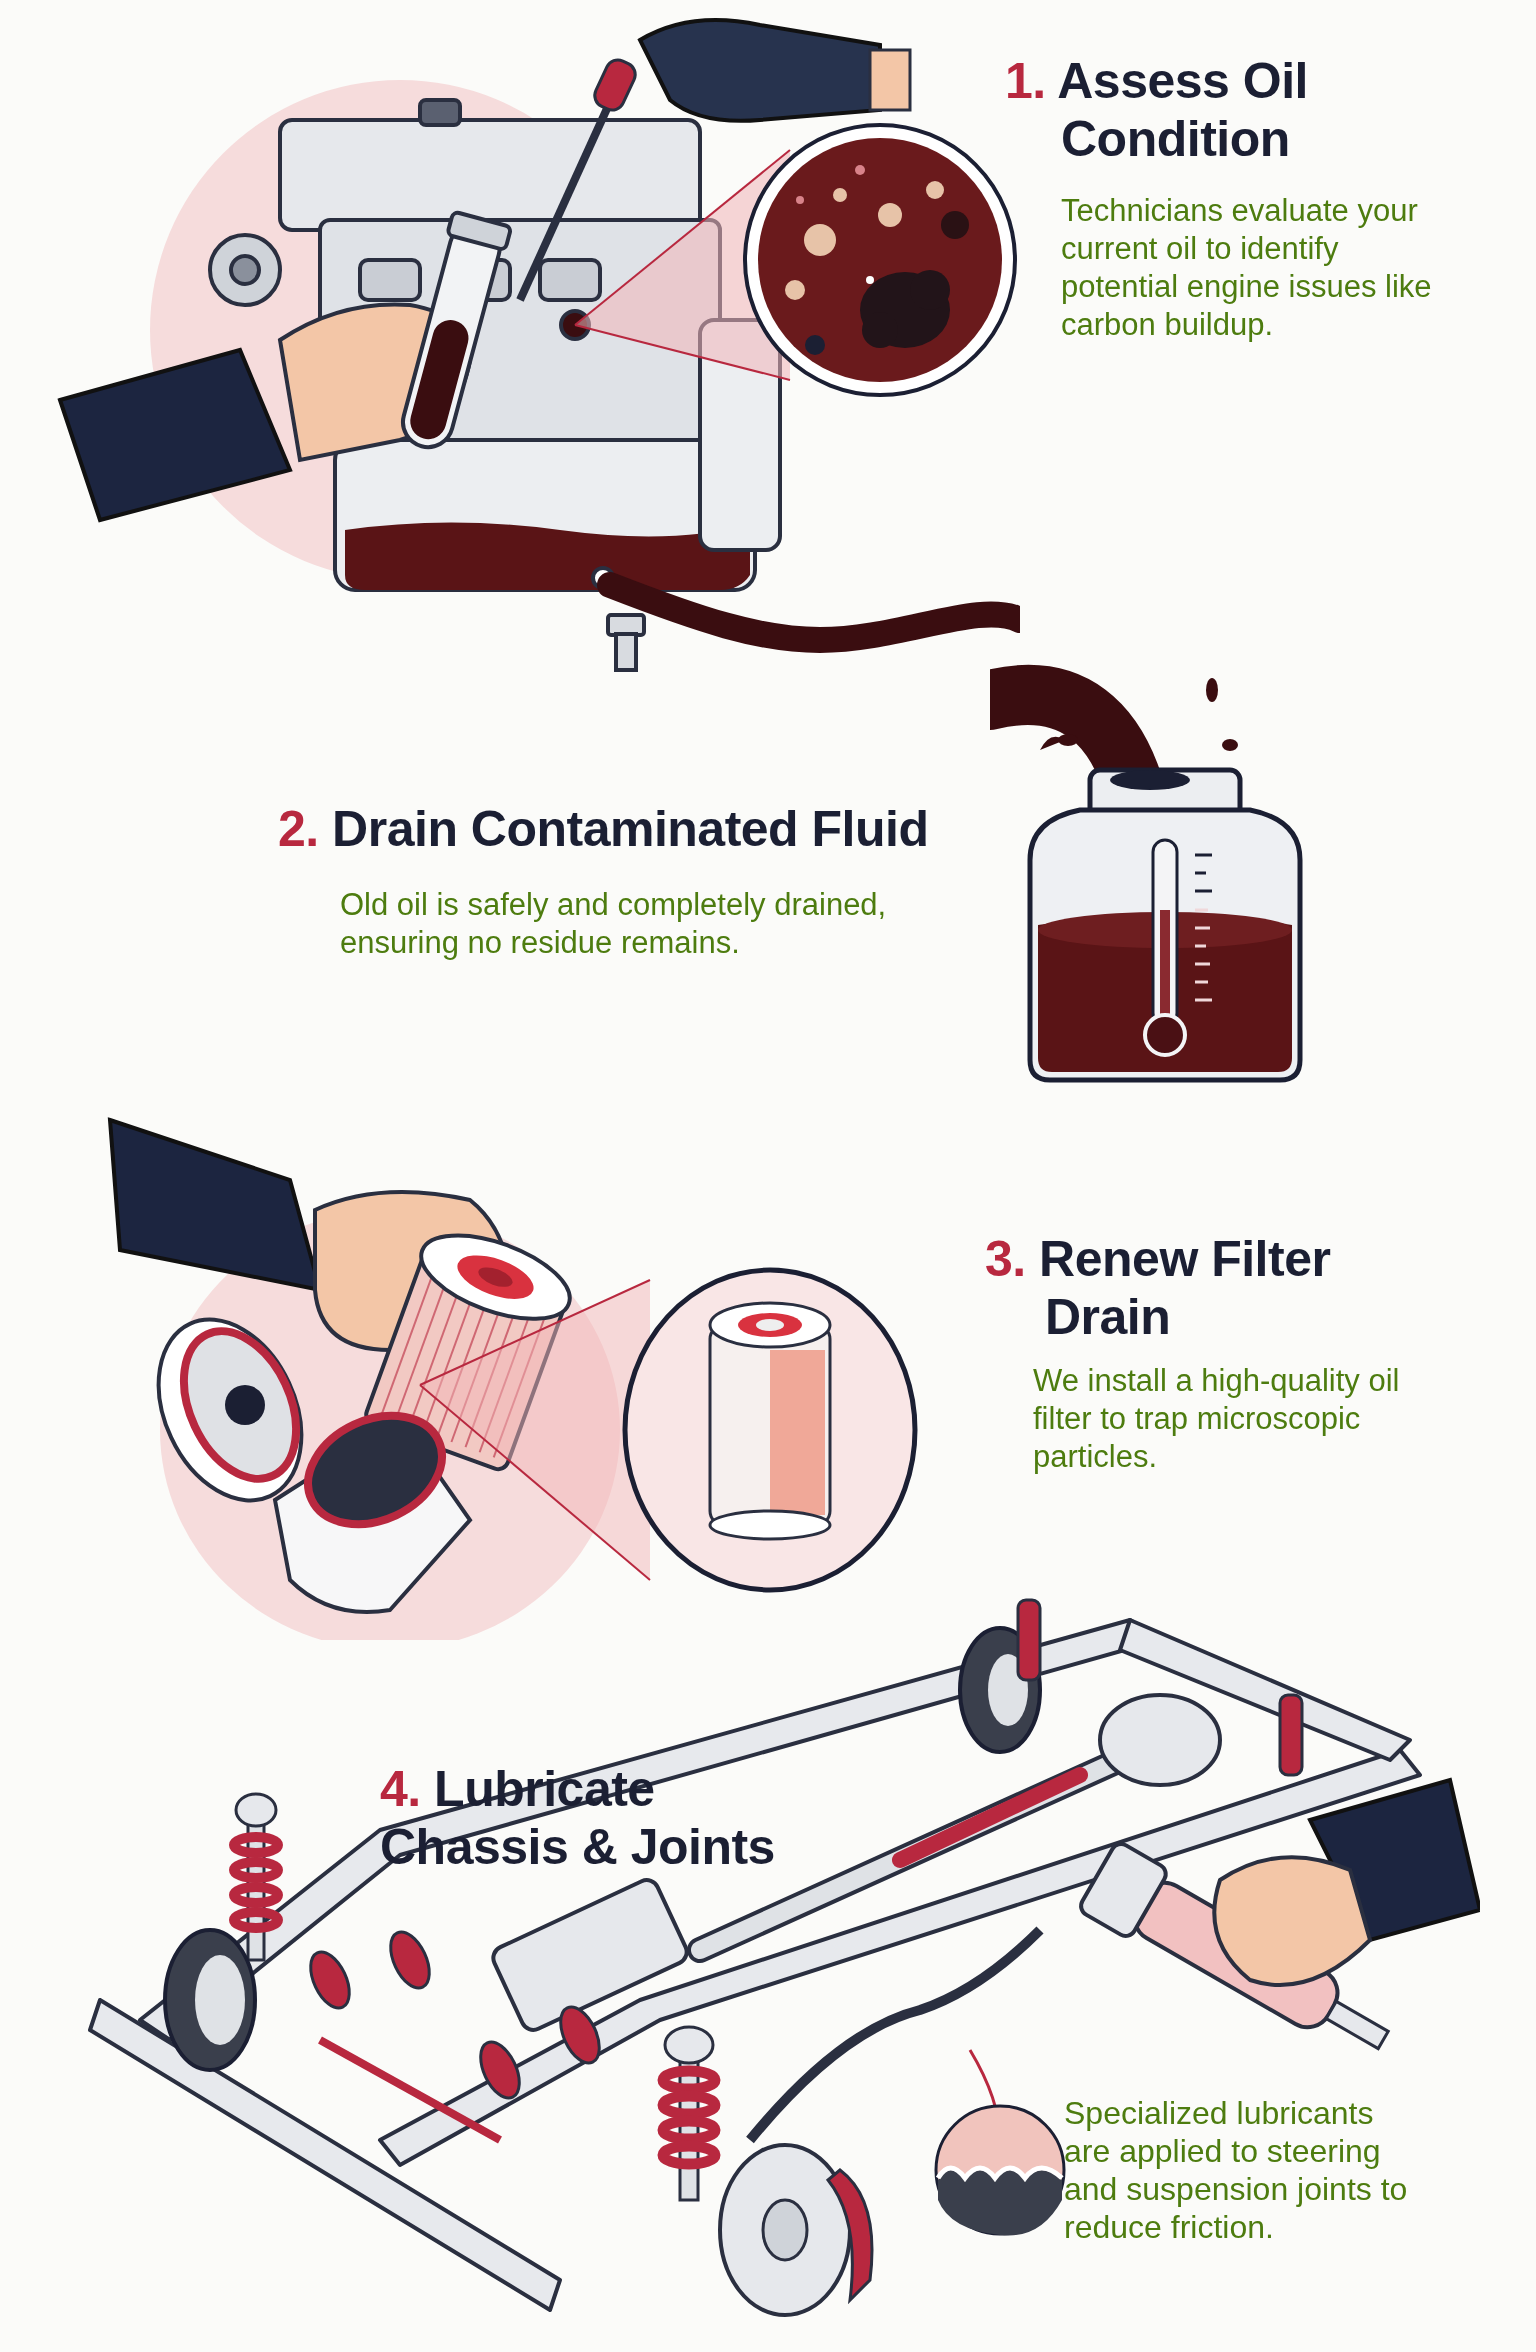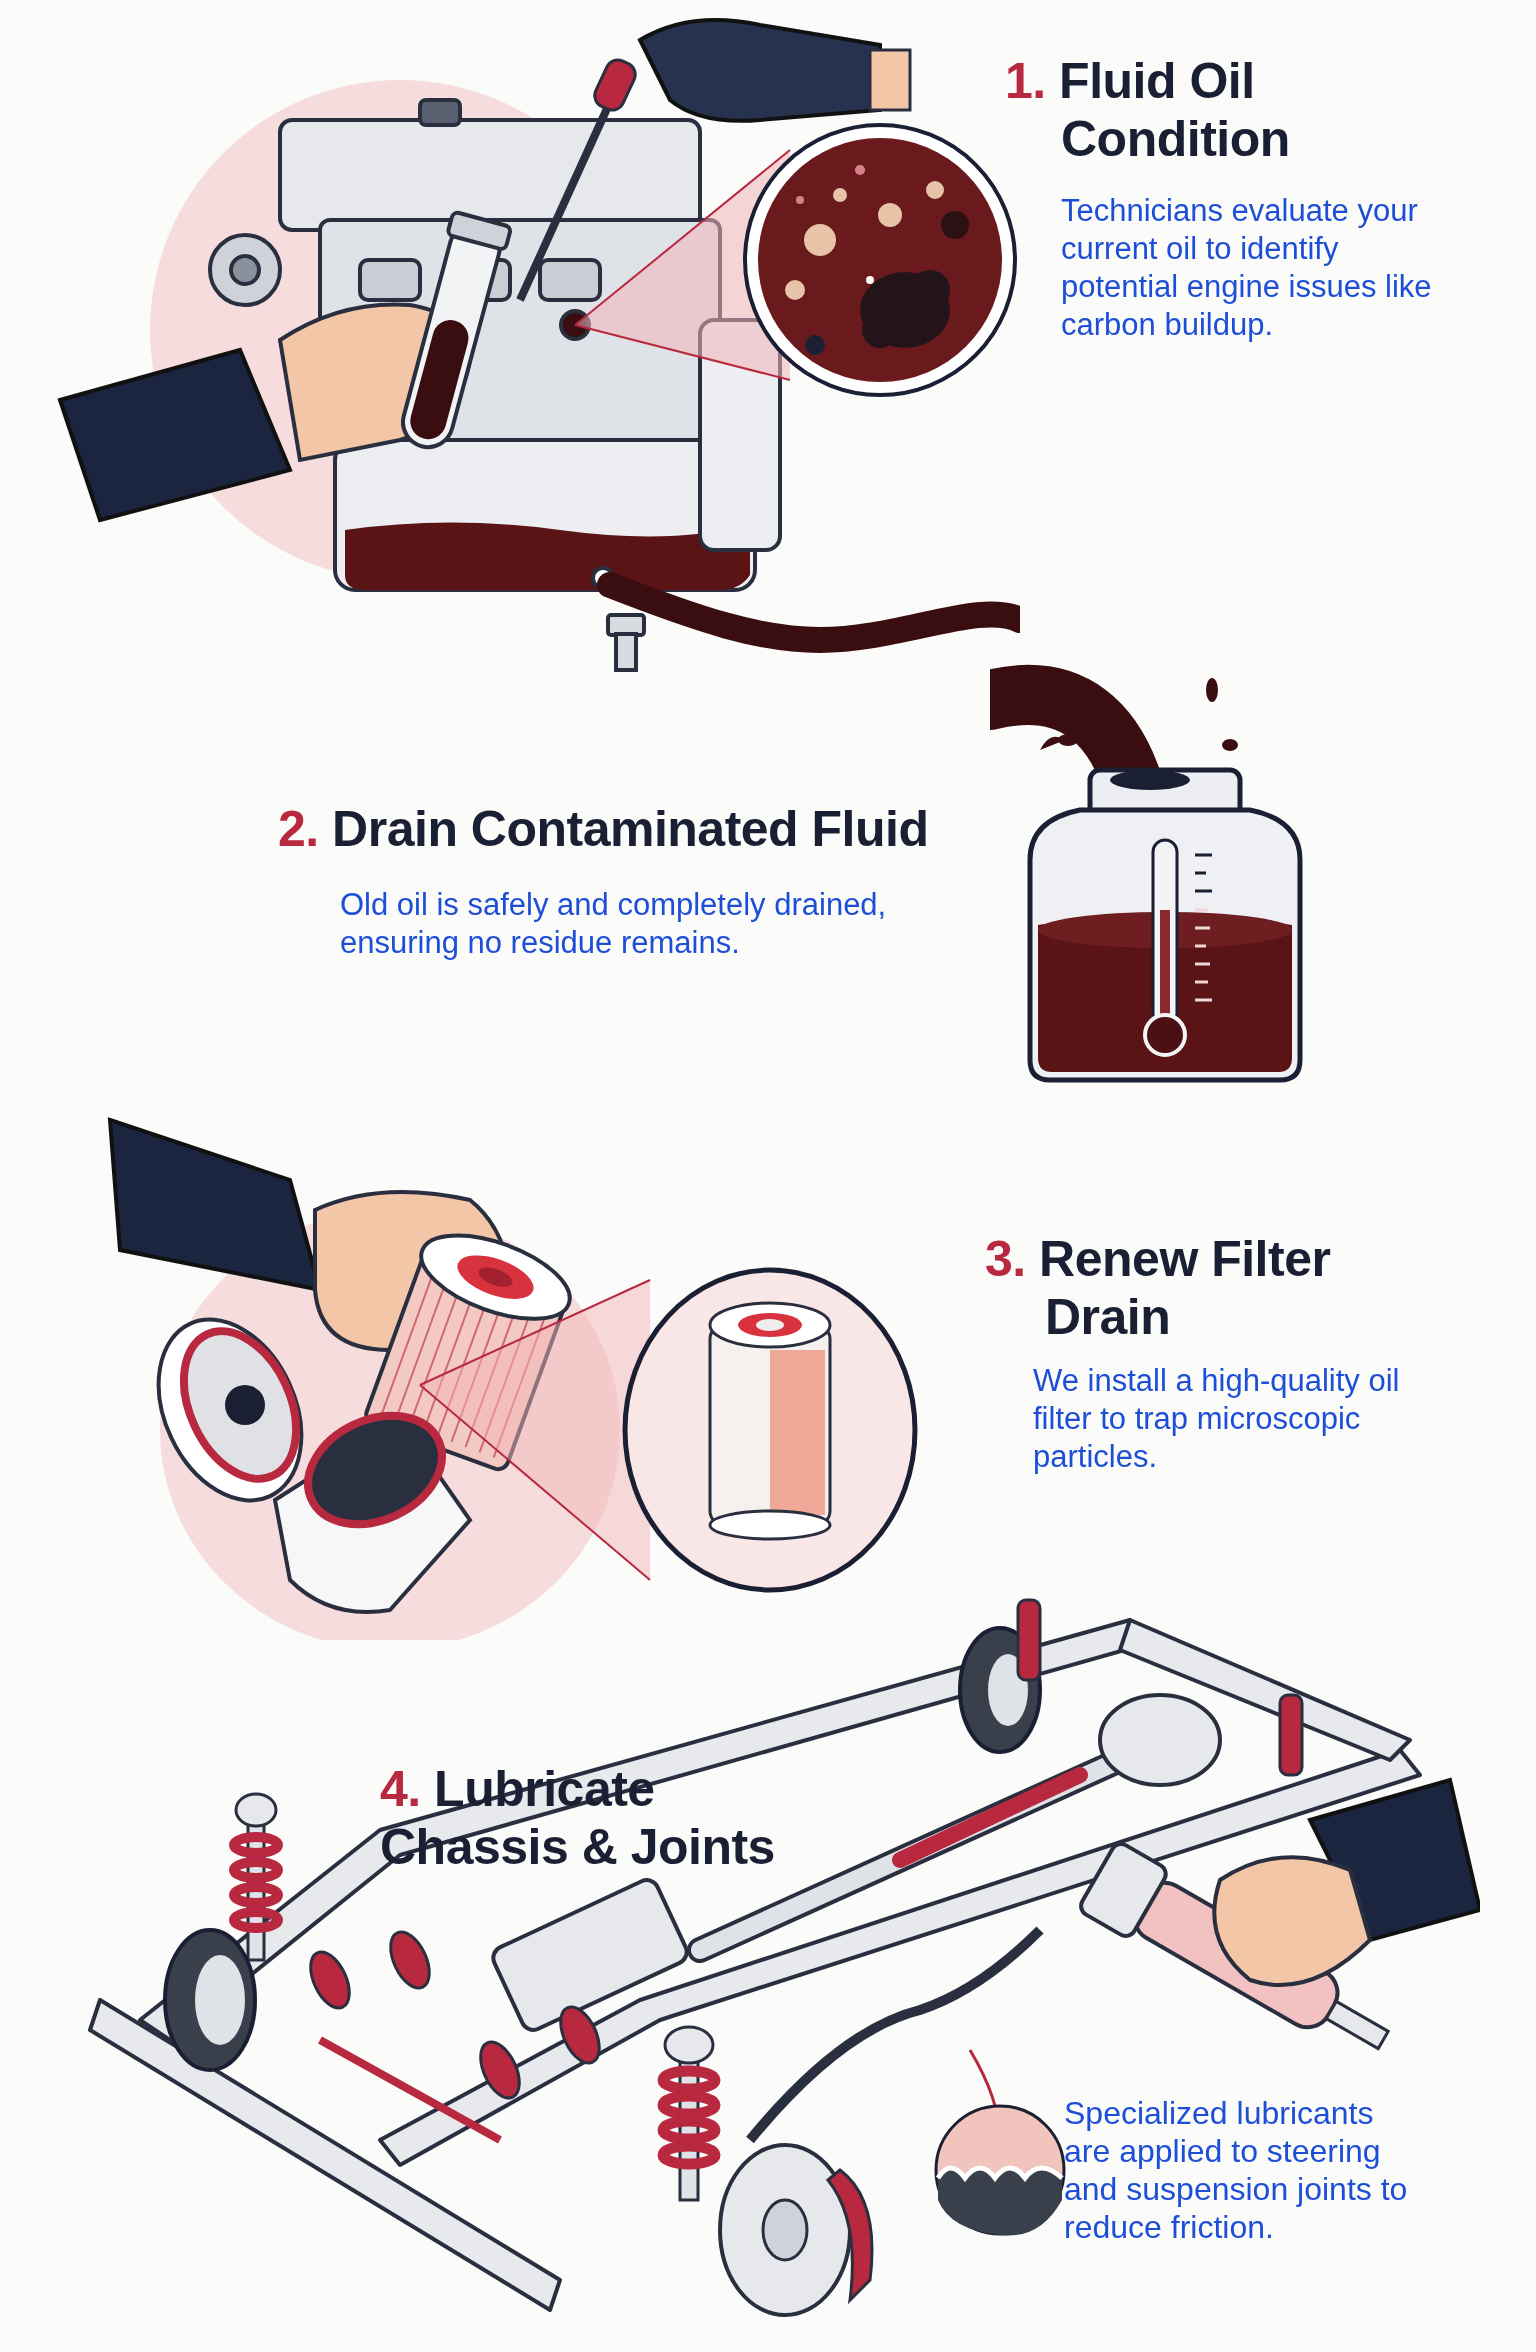--- a/index.html
+++ b/index.html
@@ -1,20 +1,20 @@
 <!DOCTYPE html>
 <html><head>
 <meta charset="utf-8">
 <style>
   html,body{margin:0;padding:0;}
   body{width:1536px;height:2352px;background:#fbfbf9;position:relative;overflow:hidden;font-family:"Liberation Sans","DejaVu Sans",sans-serif;color:#1b1f33;}
   .abs{position:absolute;}
   .step-title{font-weight:700;font-size:50px;line-height:58px;letter-spacing:-0.5px;color:#1b1f33;margin:0;}
   .step-num{color:#b8283f;}
-  .step-body{font-size:31px;line-height:38px;color:#1d4ed8;margin:0;}
+  .step-body{font-size:31px;line-height:38px;color:#4d7c0f;margin:0;}
   svg{display:block;}
 </style>
 </head>
 <body>
 
 <div class="abs" style="left:0;top:0;width:1020px;height:680px;">
   <svg width="1020" height="680" viewBox="0 0 1020 680">
 
     <circle cx="400" cy="330" r="250" fill="#f6dcdc"></circle>
 
@@ -73,21 +73,21 @@
       <circle cx="870" cy="280" r="4" fill="#fff"></circle>
       <circle cx="860" cy="170" r="5" fill="#d8838a"></circle>
       <circle cx="800" cy="200" r="4" fill="#d8838a"></circle>
     </g>
   </svg>
 </div>
 
 <div class="abs" style="left:1005px;top:52px;width:500px;">
   <h2 class="step-title">
     <span class="step-num">1.</span>
-    <span>Fluid Oil</span><br>
+    <span>Assess Oil</span><br>
     <span style="padding-left:56px;display:inline-block;text-align:right;">Condition</span>
   </h2>
   <p class="step-body" style="margin-top:24px;margin-left:56px;width:400px;">Technicians evaluate your current oil to identify potential engine issues like carbon buildup.</p>
 </div>
 
 <div class="abs" style="left:278px;top:800px;width:720px;">
   <h2 class="step-title">
     <span class="step-num">2.</span>
     <span>Drain Contaminated Fluid</span>
   </h2>

